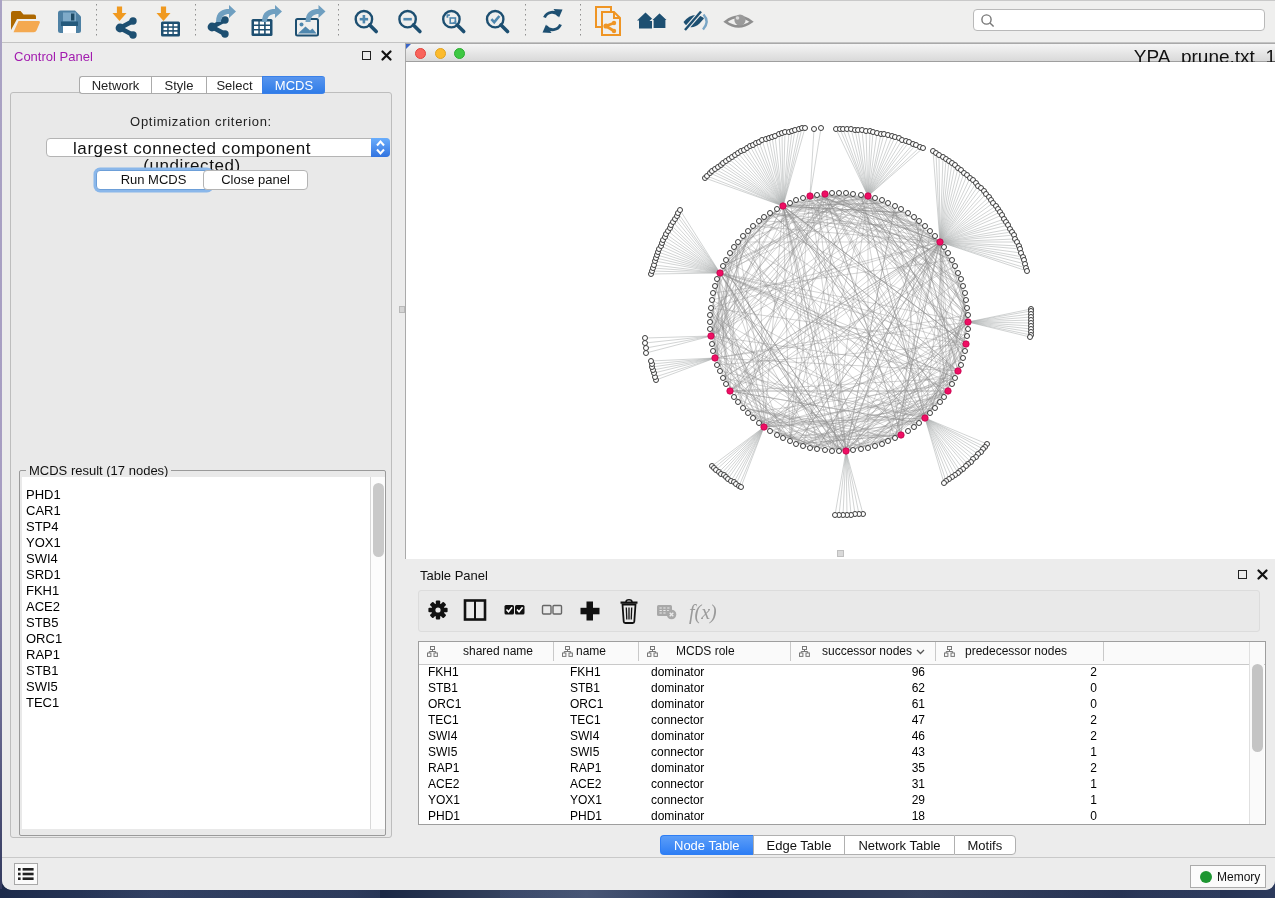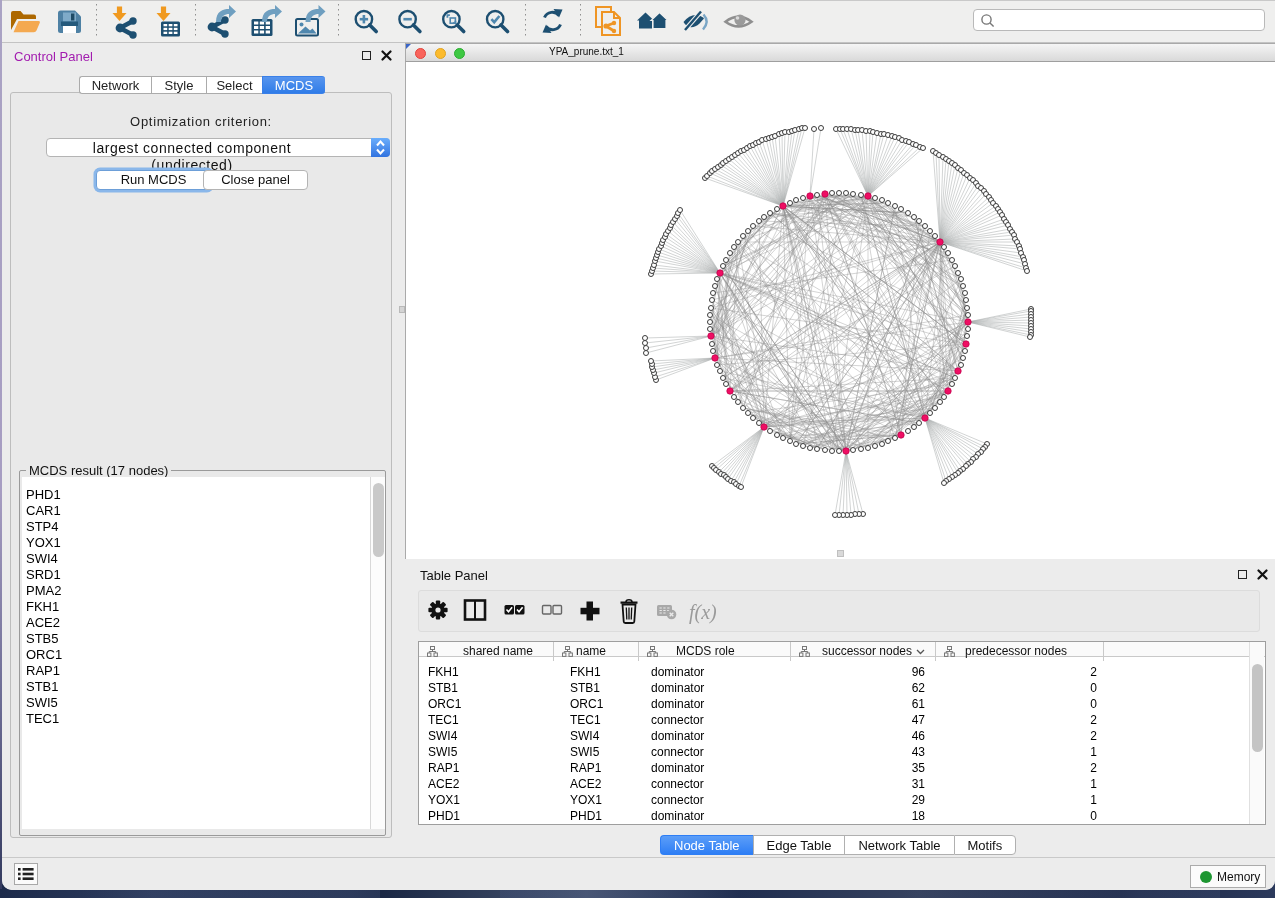--- a/index.html
+++ b/index.html
@@ -23,21 +23,21 @@
   #cpanel .ptitle { position:absolute; left:12px; top:5px; font-size:13px; color:#a21caf; }
   .tabs { position:absolute; top:32px; left:77px; height:18px; font-size:13px; z-index:2; }
   .tab { float:left; height:18px; line-height:17px; background:#fff; text-align:center;
     border:1px solid #ababab; border-right:none; color:#222; }
   .tab.first { border-radius:3px 0 0 3px; }
   .tab.sel { background:linear-gradient(#5795ee,#2f7ce8); color:#fff; border-color:#3a80e8; border-radius:0 3px 3px 0; }
   #cpbox { position:absolute; left:8px; top:48px; width:382px; height:746px;
     border:1px solid #bdbdbd; border-radius:3px; background:#e9e9e9; }
   #optlabel { position:absolute; left:0; top:21px; width:100%; text-align:center; font-size:13px; color:#222; letter-spacing:0.7px; }
   #optsel { position:absolute; left:35px; top:45px; width:344px; height:19px; background:#fff;
-    border:1px solid #b4b4b4; border-radius:4px; font-size:14px; color:#111; line-height:17px; }
+    border:1px solid #b4b4b4; border-radius:4px; font-size:17px; color:#111; line-height:17px; }
   #optsel .seltext { position:absolute; left:10px; top:1px; width:270px; text-align:center; letter-spacing:0.55px; }
   #optsel .spin { position:absolute; right:-1px; top:-1px; width:19px; height:19px;
     background:linear-gradient(#6aaefc,#3173e0); border-radius:0 4px 4px 0; }
   .btn { position:absolute; height:20px; background:#fff; border:1px solid #b4b4b4; border-radius:4px;
     font-size:13px; color:#111; text-align:center; line-height:18px; }
   #runbtn { left:85px; top:77px; width:115px; box-shadow:0 0 0 2.5px #8ab7ea; border-color:#6d9fd8; }
   #closebtn { left:192px; top:77px; width:105px; }
   #fieldset { position:absolute; left:8px; top:377px; width:367px; height:366px;
     border:1px solid #9a9a9a; border-radius:2px; }
   #fieldset .legend { position:absolute; left:6px; top:-8px; background:#e9e9e9; padding:0 3px;
@@ -47,33 +47,33 @@
   #mlist .it { height:16px; line-height:16px; padding-left:4px; }
   #mscroll { position:absolute; right:0px; top:0px; width:15px; height:352px; border-left:1px solid #d8d8d8; background:#fcfcfc; }
   #mthumb { position:absolute; left:2px; top:6px; width:11px; height:74px; background:#c9c9c9; border-radius:6px; }
   
   #vdiv { position:absolute; left:395px; top:44px; width:10px; height:813px; background:#ececec; }
   #vdiv .grip { position:absolute; left:2px; top:262px; width:6px; height:7px; background:#d4d4d4; border:1px solid #b9b9b9; }
   
   #netwin { position:absolute; left:403px; top:43px; width:872px; height:517px; }
   #nettitle { position:absolute; left:0; top:0; width:872px; height:19px;
     background:linear-gradient(#f5f5f5,#d9d9d9); border:1px solid #a9a9a9; border-bottom:1px solid #9f9f9f; }
-  #nettitle .t { position:absolute; width:100%; text-align:left; top:2px; font-size:10px; color:#111; text-indent:143px; }
+  #nettitle .t { position:absolute; width:100%; text-align:right; top:2px; font-size:19px; color:#111; text-indent:143px; }
   .tl { position:absolute; top:4px; width:11px; height:11px; border-radius:50%; }
   #netcanvas { position:absolute; left:0; top:19px; width:872px; height:497px; background:#fff;
     border-left:1px solid #aaa; }
   #corner { position:absolute; left:0; top:0; width:0; height:0;
     border-left:5px solid #3a66c8; border-bottom:5px solid transparent; }
   #splitgrip { position:absolute; left:432px; top:507px; width:7px; height:7px; background:#d9d9d9; border:1px solid #c0c0c0; }
   
   #tpanel { position:absolute; left:403px; top:560px; width:872px; height:297px; background:#ececec; }
   #tpanel .ptitle { position:absolute; left:15px; top:8px; font-size:13px; color:#111; }
   #ttool { position:absolute; left:13px; top:30px; width:842px; height:42px; background:#e9e9e9; border:1px solid #dcdcdc; border-radius:3px; }
   #tbox { position:absolute; left:13px; top:81px; width:848px; height:184px; background:#fff; border:1px solid #9e9e9e; }
-  #thead { position:absolute; left:0; top:0; width:846px; height:15px; background:#fafafa; border-bottom:1px solid #c9c9c9; font-size:12px; color:#111; }
+  #thead { position:absolute; left:0; top:0; width:846px; height:23px; background:#fafafa; border-bottom:1px solid #c9c9c9; font-size:12px; color:#111; }
   .hcell { position:absolute; top:0; height:19px; border-right:1px solid #c9c9c9; }
   .hlab { position:absolute; top:2px; }
   .hico { position:absolute; top:4px; }
   .trow { position:absolute; left:0; width:846px; height:16px; font-size:12px; color:#000; }
   .c0 { position:absolute; left:9px; top:1px; }
   .c1 { position:absolute; left:151px; top:1px; }
   .c2 { position:absolute; left:232px; top:1px; }
   .c3 { position:absolute; left:374px; width:132px; text-align:right; top:1px; }
   .c4 { position:absolute; left:530px; width:148px; text-align:right; top:1px; }
   #tscroll { position:absolute; right:1px; top:0px; width:15px; height:182px; background:#fafafa; border-left:1px solid #e0e0e0; }
@@ -233,21 +233,20 @@
       <div id="fieldset">
         <div class="legend">MCDS result (17 nodes)</div>
         <div id="mlist">
           <div style="height:10px"></div>
             <div class="it">PHD1</div>
             <div class="it">CAR1</div>
             <div class="it">STP4</div>
           <div class="it">YOX1</div>
             <div class="it">SWI4</div>
             <div class="it">SRD1</div>
-            <div class="it">PMA2</div>
           <div class="it">FKH1</div>
             <div class="it">ACE2</div>
             <div class="it">STB5</div>
             <div class="it">ORC1</div>
           <div class="it">RAP1</div>
             <div class="it">STB1</div>
             <div class="it">SWI5</div>
             <div class="it">TEC1</div>
           <div id="mscroll">
               <div id="mthumb"></div>

